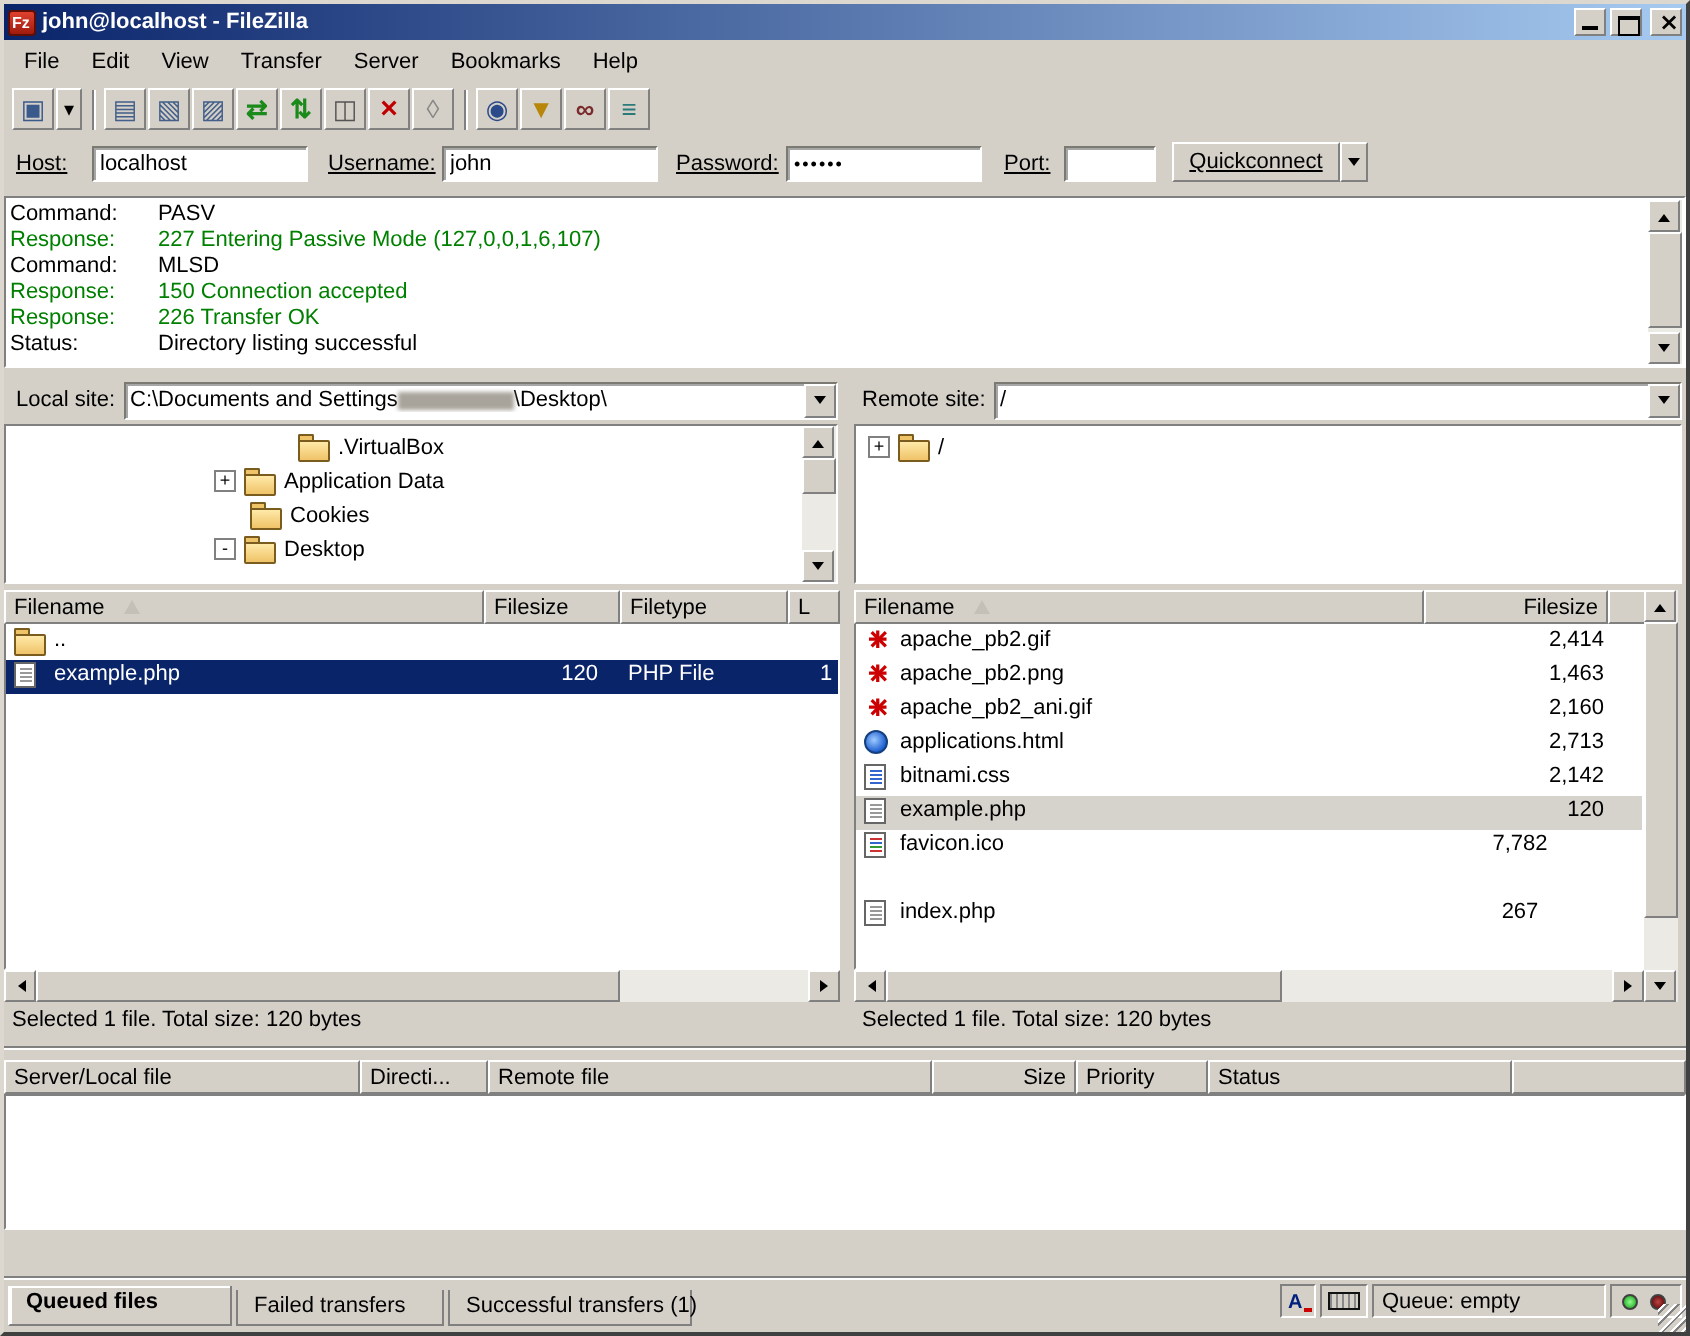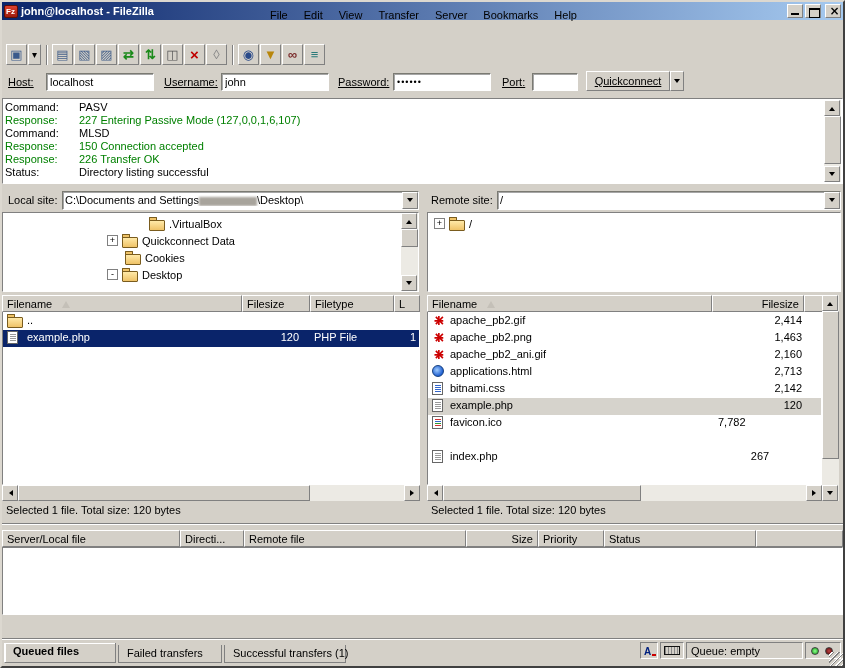--- a/index.html
+++ b/index.html
@@ -21,21 +21,21 @@
   .appicon::before { content:"Fz"; position:absolute; left:1px; top:0px; font:bold 8px/12px "Liberation Sans",sans-serif; color:#fff; }
   .wbtns { margin-left:auto; display:flex; gap:2px; padding-right:2px; }
   .wbtn { width:16px; height:14px; position:relative; background:#D4D0C8;
           border:1px solid; border-color:#FFFFFF #808080 #808080 #FFFFFF; }
   .wbtn.min::after { content:""; position:absolute; left:3px; bottom:2px; width:8px; height:2px; background:#000; }
   .wbtn.max::after { content:""; position:absolute; left:3px; top:3px; width:9px; height:7px; border:1px solid #000; border-top-width:2px; }
   .wbtn.close { margin-left:2px; }
   .wbtn.close::after { content:"×"; position:absolute; left:3.5px; top:-1px; font:bold 12px/14px "DejaVu Sans",sans-serif; color:#000; }
 
   
-  .menubar { left:0; top:3px; right:0; height:19px; display:flex; align-items:center; padding-left:2px;justify-content:center; }
+  .menubar { left:0; top:19px; right:0; height:19px; display:flex; align-items:center; padding-left:2px; }
   .menu-item { padding:2px 8px; }
 
   
   .toolbar { left:0; top:39px; right:0; height:27px; display:flex; align-items:center; padding-left:4px; }
   .tbtn { width:21px; height:21px; margin-right:1px; background:#D4D0C8;
           border:1px solid; border-color:#FFFFFF #808080 #808080 #FFFFFF;
           display:flex; align-items:center; justify-content:center; font-size:13px; }
   .tbtn.narrow { width:13px; }
   .tsep { width:2px; height:20px; margin:0 4px; border-left:1px solid #808080; border-right:1px solid #fff; }
   .g-sitemgr::before { content:"▣"; color:#3A5A8C; }
@@ -255,21 +255,21 @@
 
   <div class="sunk tree" style="left:0;width:417px">
     <div style="padding-top:2px">
       <div class="trow ind-a">
           <span class="ic ic-folder"></span>
           <span>.VirtualBox</span>
         </div>
       <div class="trow ind-b">
           <span class="expander plus"></span>
           <span class="ic ic-folder"></span>
-          <span>Quickconnect Data</span>
+          <span>Application Data</span>
         </div>
       <div class="trow ind-c">
           <span class="ic ic-folder"></span>
           <span>Cookies</span>
         </div>
       <div class="trow ind-d">
           <span class="expander minus"></span>
           <span class="ic ic-folder"></span>
           <span>Desktop</span>
         </div>
@@ -357,21 +357,21 @@
     <span style="left:290px;width:84px;text-align:right">2,142</span>
   </div>
   <div class="frow sel-inactive" style="left:426px;top:396px;width:393px">
     <span class="ic ic-page fi" style="left:4px"></span>
     <span style="left:22px">example.php</span>
     <span style="left:290px;width:84px;text-align:right">120</span>
   </div>
   <div class="frow" style="left:426px;top:413px;width:393px">
     <span class="ic ic-page ic-ico fi" style="left:4px"></span>
     <span style="left:22px">favicon.ico</span>
-    <span style="left:290px;width:84px;text-align:left">7,782</span>
+    <span style="left:290px;width:84px;text-align:center">7,782</span>
   </div>
   <div class="frow" style="left:426px;top:447px;width:393px">
     <span class="ic ic-page fi" style="left:4px"></span>
     <span style="left:22px">index.php</span>
     <span style="left:290px;width:84px;text-align:center">267</span>
   </div>
 
   <div class="vscroll" style="left:820px;top:293px;height:206px">
     <span class="sbtn">
         <i class="tri-up"></i>

